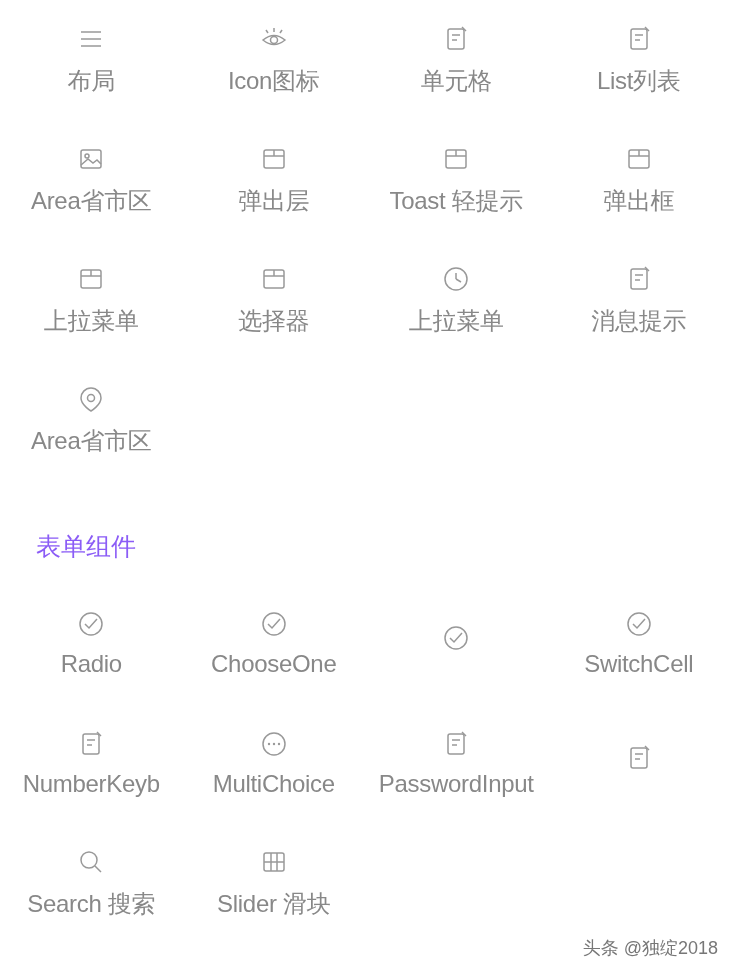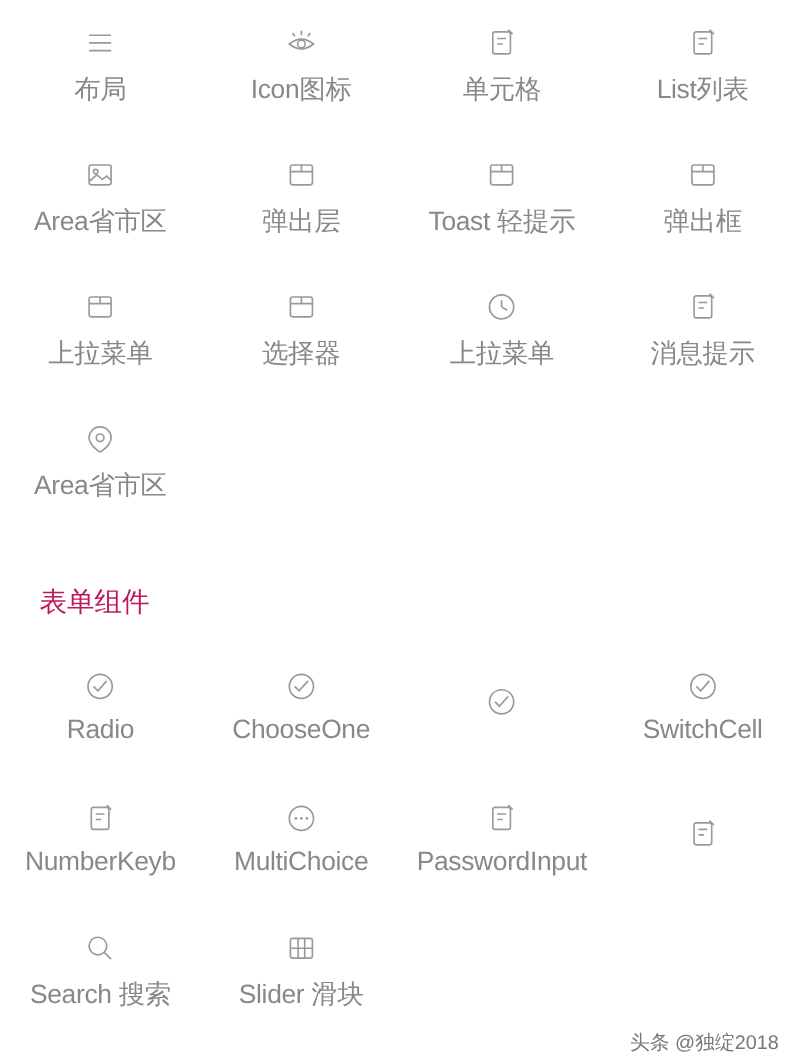--- a/index.html
+++ b/index.html
@@ -44,27 +44,27 @@
     font-size: 24px;
     font-weight: 400;
     color: #888888;
     white-space: nowrap;
     text-align: center;
     letter-spacing: -0.3px;
   }
   .section-title {
     font-size: 25px;
     font-weight: 500;
-    color: #be185d;
+    color: #8b5cf6;
     padding: 50px 0 20px 36px;
   }
   .watermark {
     position: absolute;
     bottom: 6px;
-    right: 22px;
+    right: 12px;
     font-size: 18px;
     color: #777777;
     font-weight: 500;
   }
 </style>
 </head>
 <body>
 
 <svg width="0" height="0" style="position:absolute">
   <defs>

